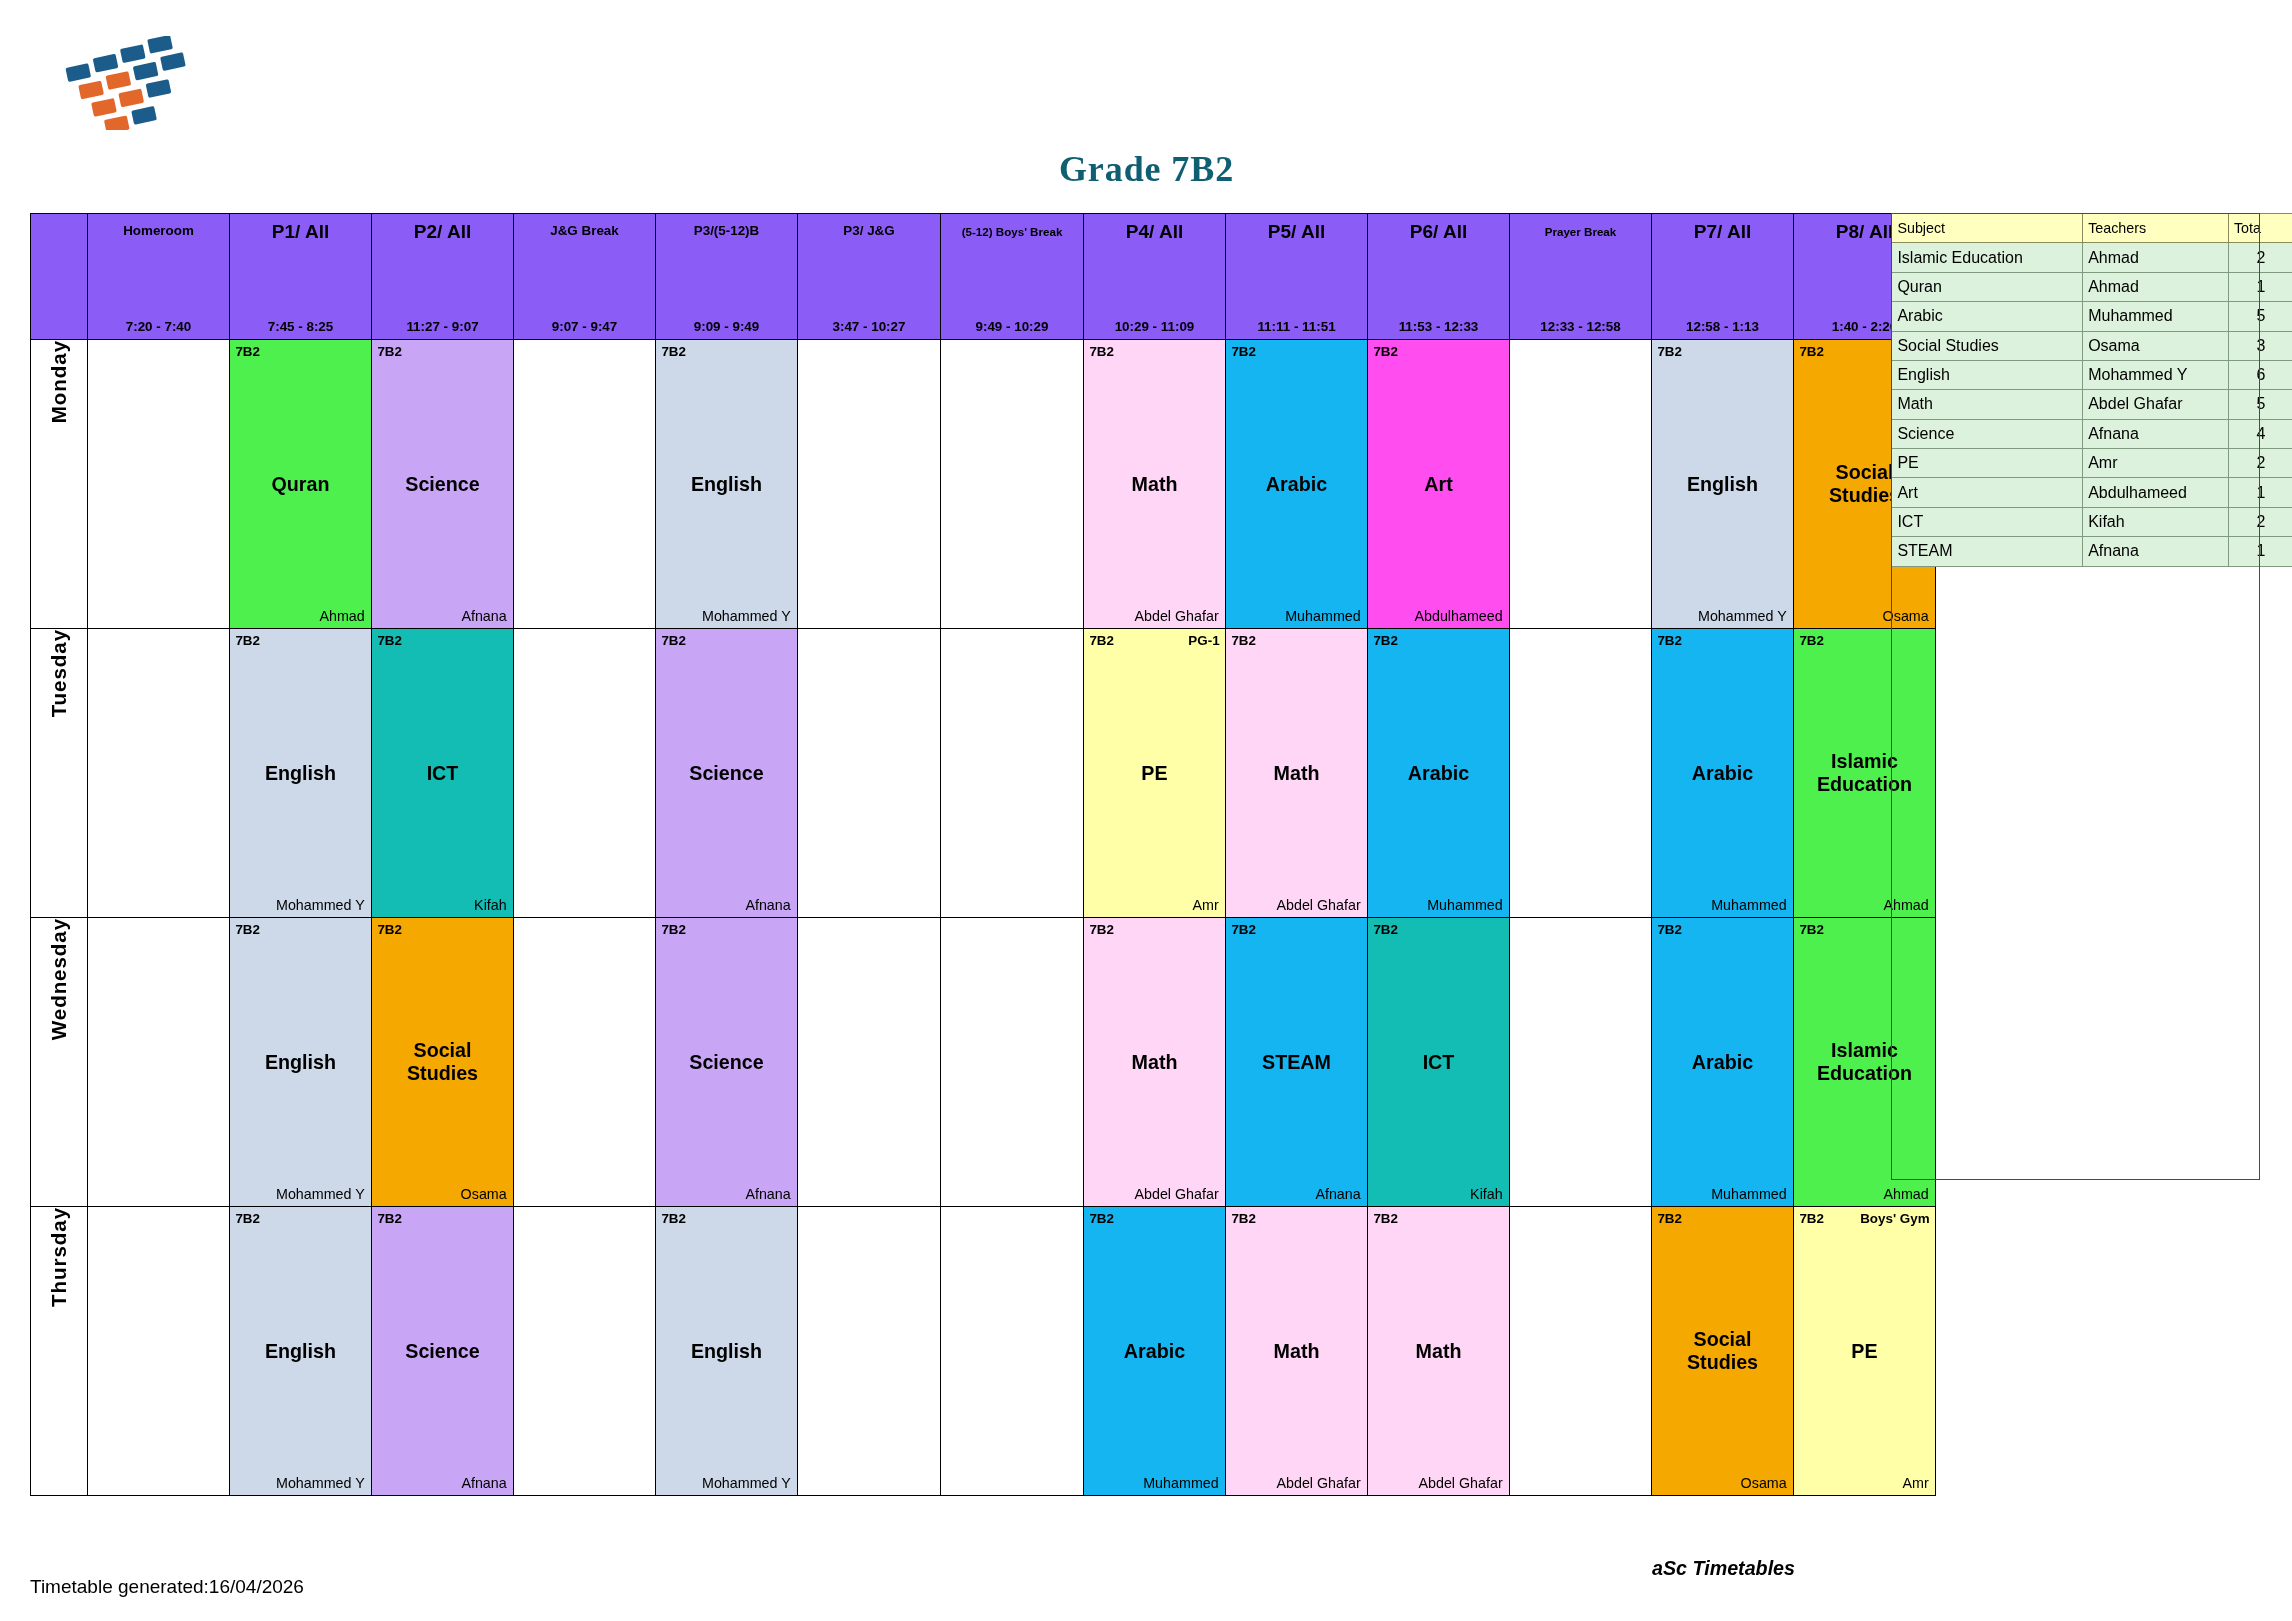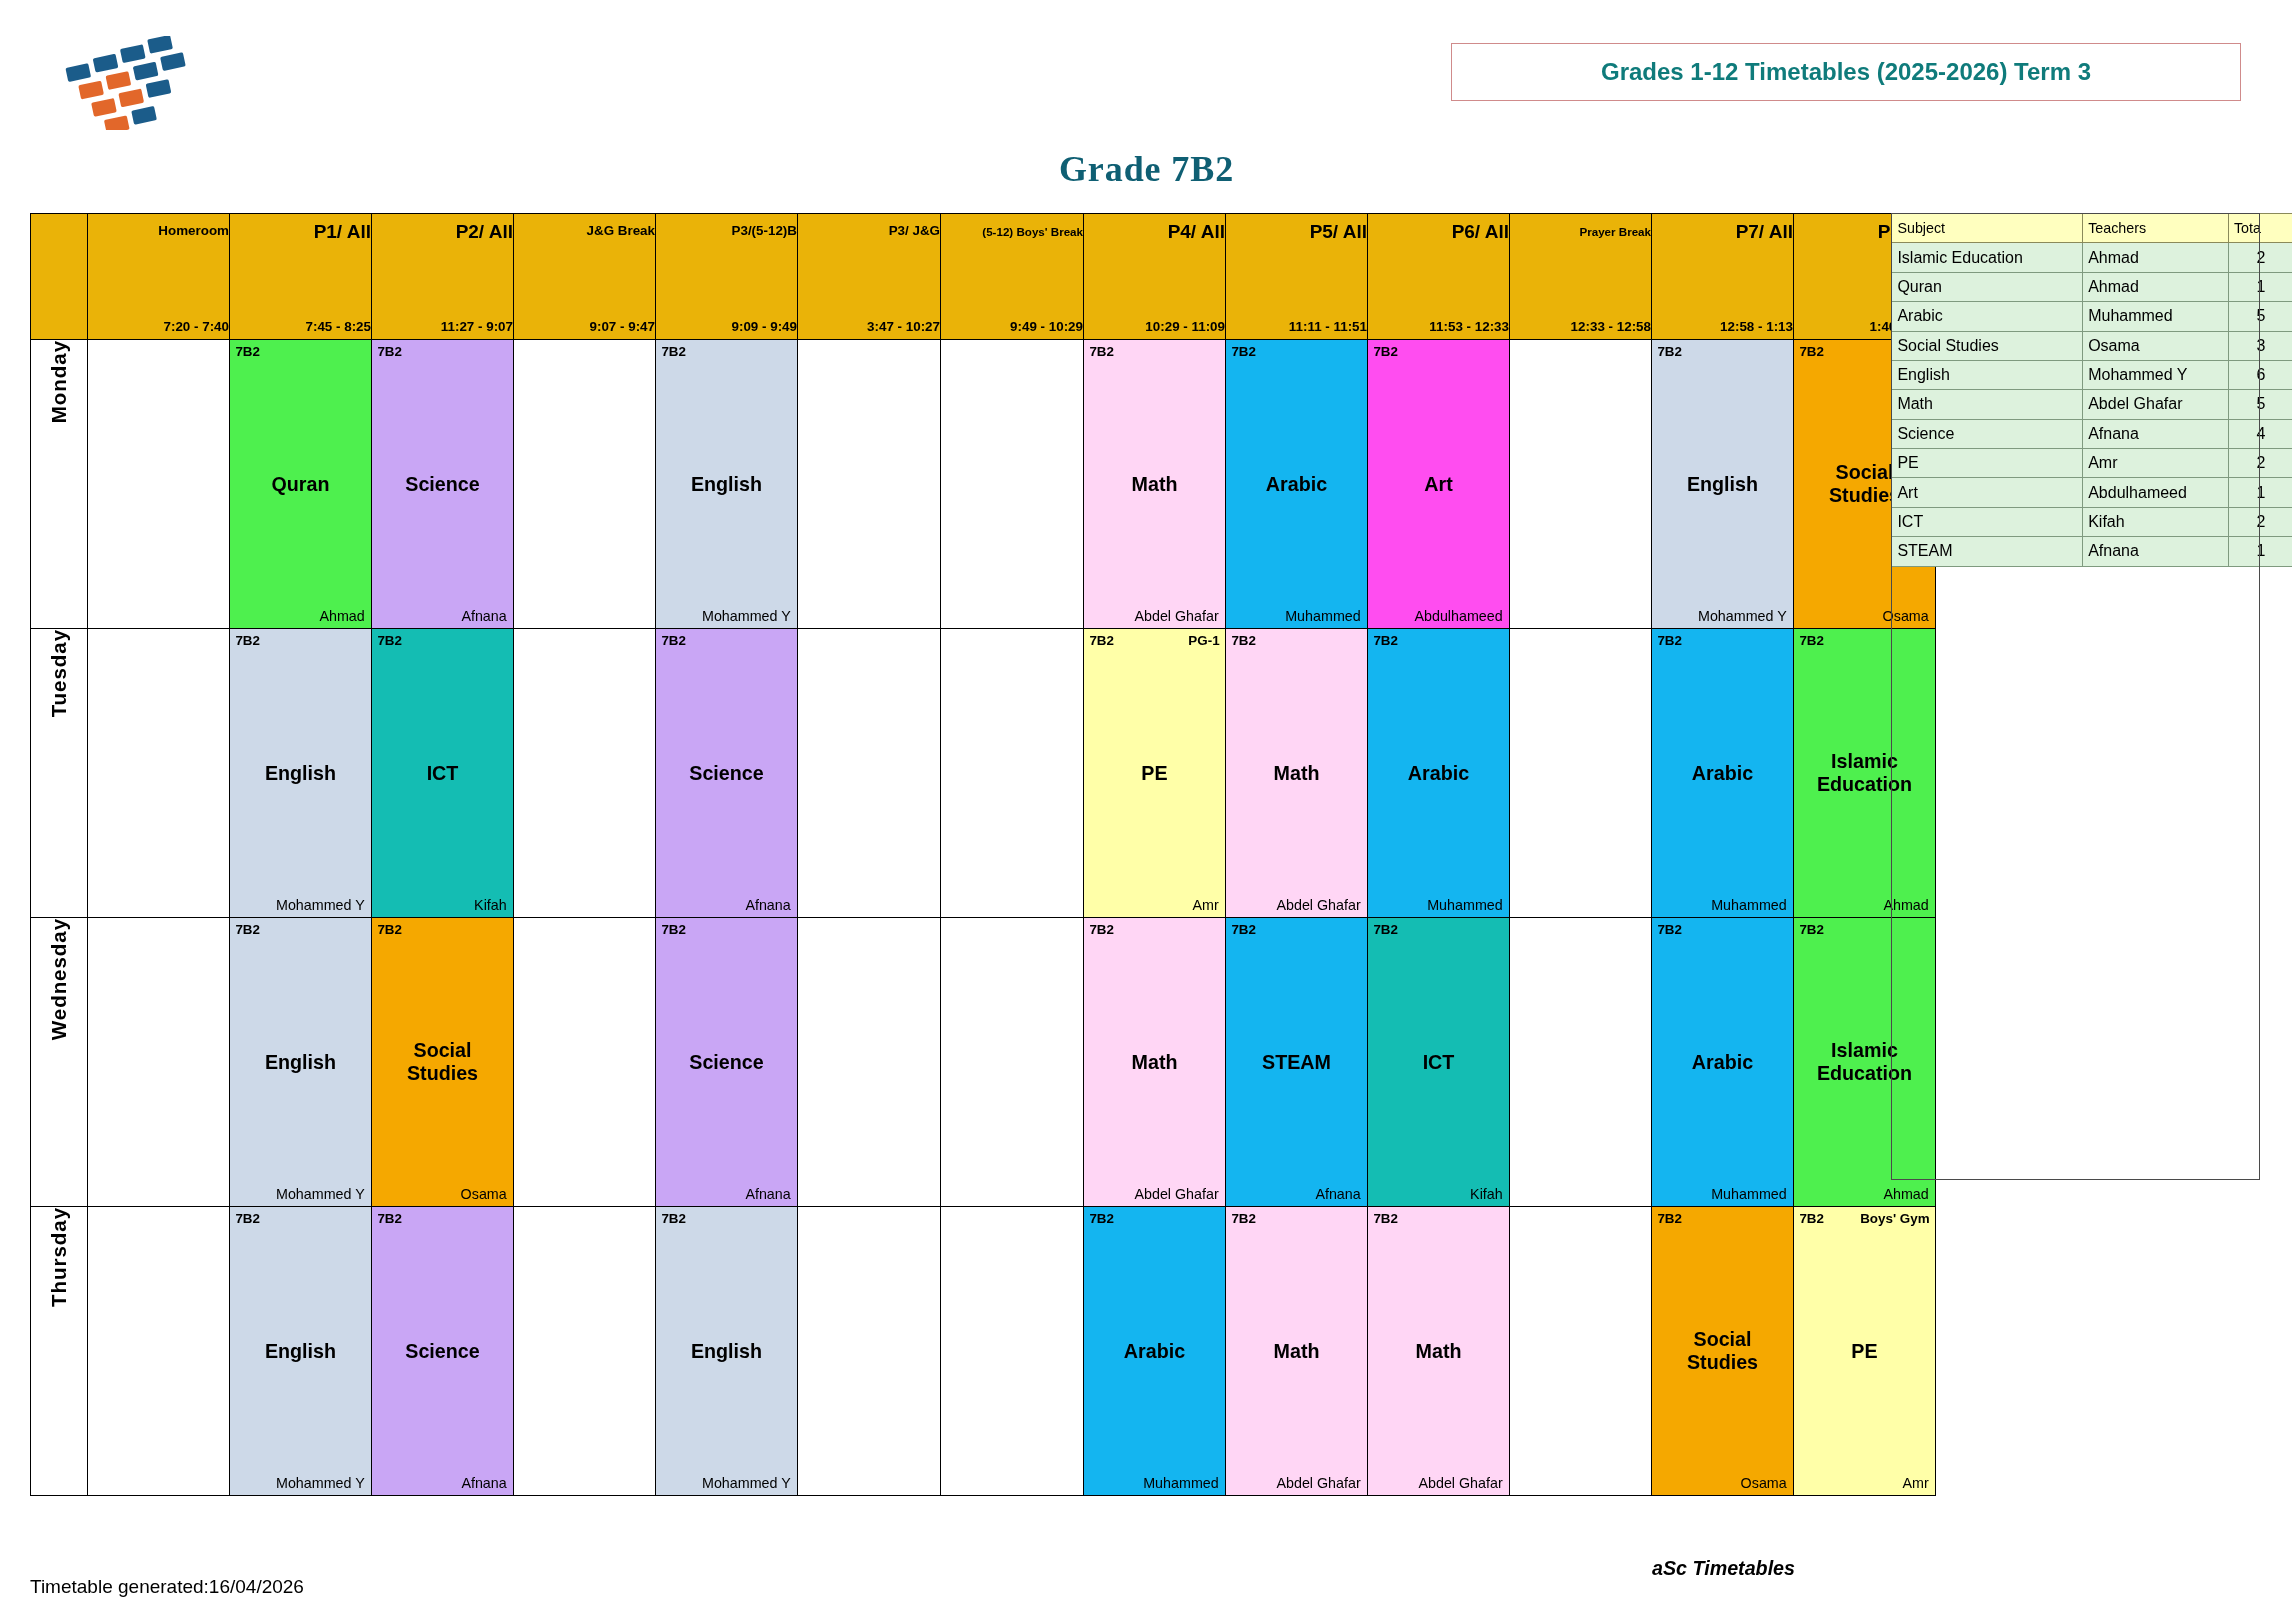--- a/index.html
+++ b/index.html
@@ -97,22 +97,22 @@
   table.tt td, table.tt th {
     border: 0.9px solid #000;
     padding: 0;
     vertical-align: top;
   }
 
   
   .hdr-cell {
     height: 125px;
     position: relative;
-    text-align: right;
-    background: #eab308;
+    text-align: center;
+    background: #8b5cf6;
   }
   .hdr-name {
     position: absolute;
     top: 7.2px;
     left: 0; right: 0;
     font-size: 19px;
     font-weight: bold;
   }
   .hdr-name.small {
     font-size: 11.6px;
@@ -262,23 +262,20 @@
         <rect x="38" y="62" width="26" height="16" rx="2" fill="#e2672a"></rect>
         <rect x="70" y="58" width="26" height="16" rx="2" fill="#e2672a"></rect>
         <rect x="102" y="54" width="26" height="16" rx="2" fill="#1b5c8a"></rect>
         <rect x="48" y="84" width="26" height="16" rx="2" fill="#e2672a"></rect>
         <rect x="80" y="80" width="26" height="16" rx="2" fill="#1b5c8a"></rect>
       </g>
     </svg>
   </div>
 
 
-  <div class="term-box">
-    <span class="term-box-text">Grades 1-12 Timetables (2025-2026) Term 3</span>
-  </div>
 
   <div class="grade-title">Grade 7B2</div>
 </div>
 
 <div class="main">
   <table class="tt">
     <colgroup id="tt-cols">
         <col style="width: 29px;">
         <col style="width: 142px;">
         <col style="width: 142px;">

